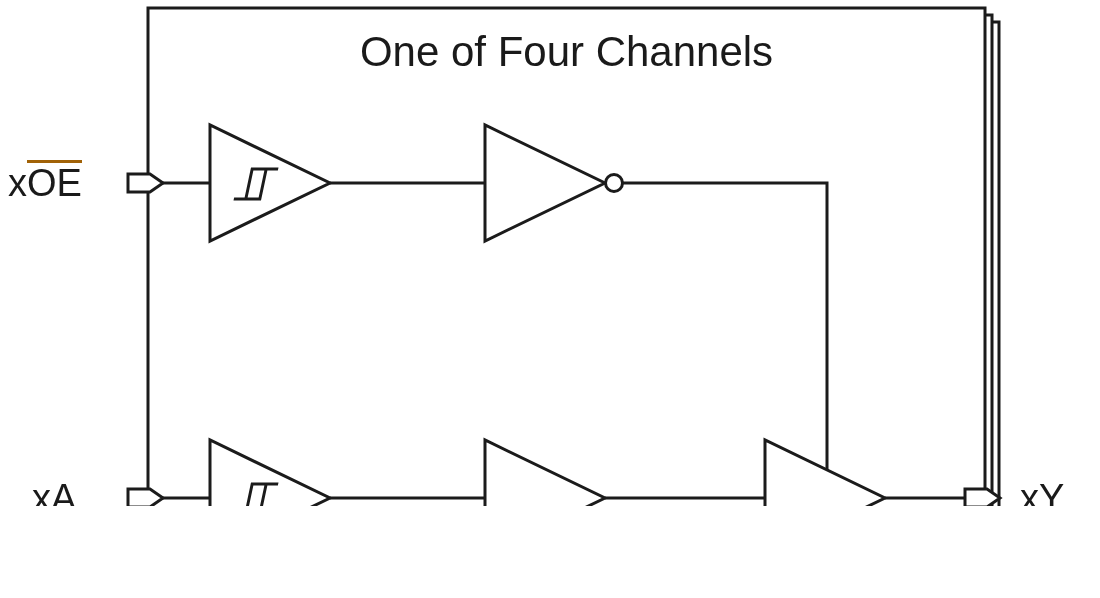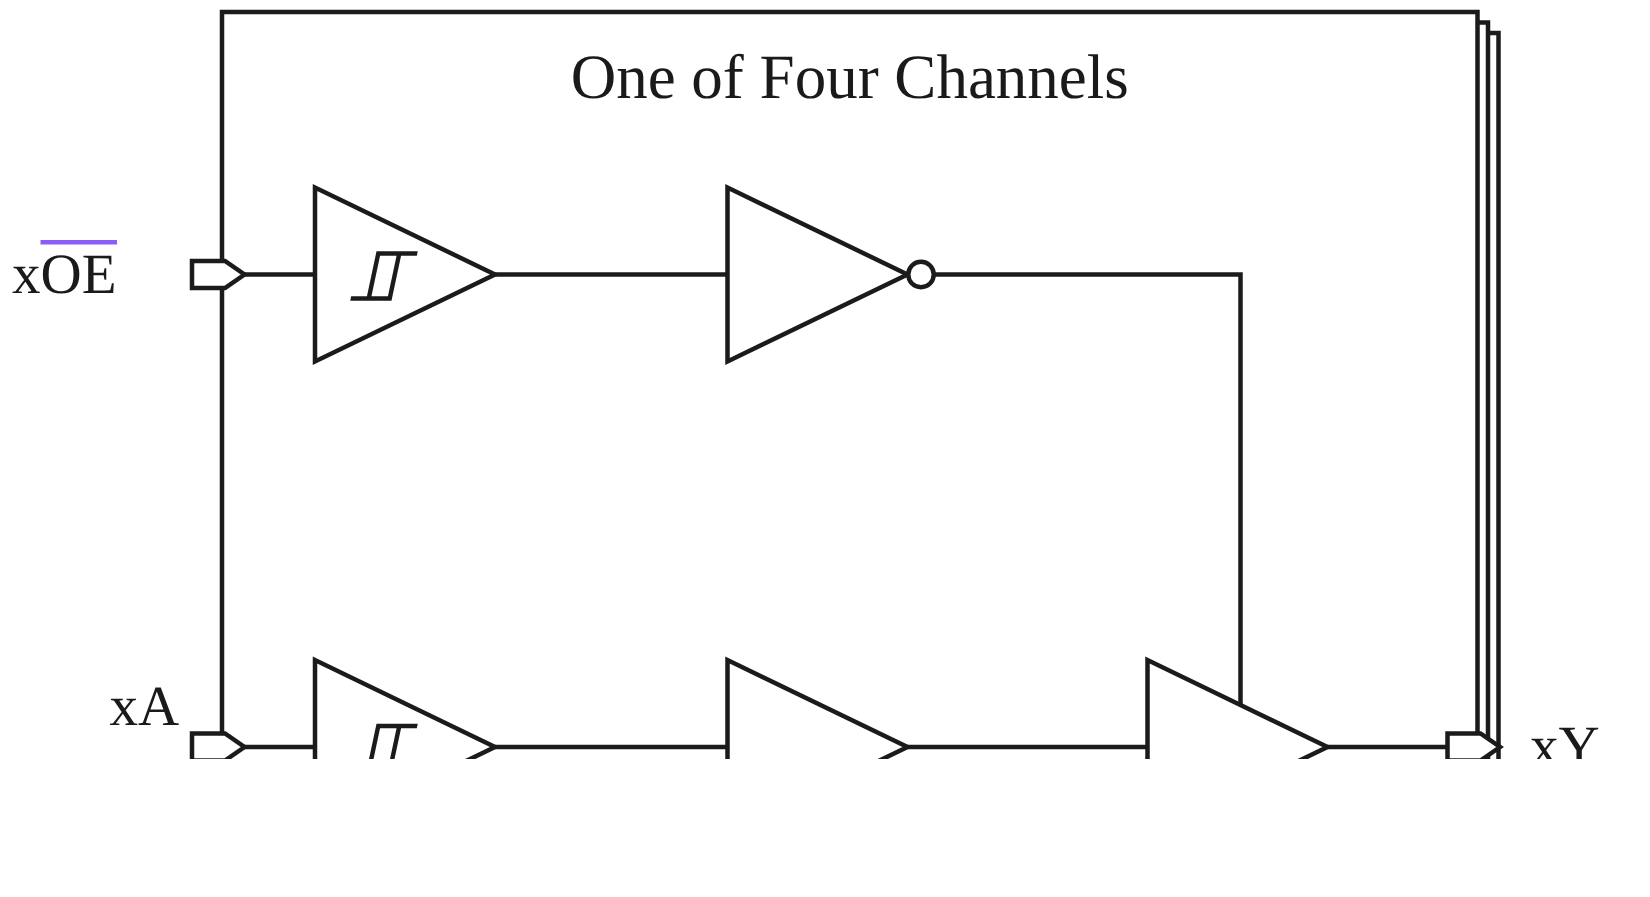--- a/index.html
+++ b/index.html
@@ -5,21 +5,21 @@
   html, body {
     margin: 0;
     padding: 0;
     background: #ffffff;
   }
   #stage {
     position: relative;
     width: 1100px;
     height: 506px;
     background: #ffffff;
-    font-family: Liberation Serif, serif;
+    font-family: Liberation Sans, sans-serif;
     color: #1a1a1a;
     overflow: hidden;
   }
   #diagram-svg {
     position: absolute;
     left: 0;
     top: 0;
     width: 1100px;
     height: 598px;
   }
@@ -43,21 +43,21 @@
   .lbl {
     position: absolute;
     font-size: 38px;
     line-height: 46px;
     color: #1a1a1a;
     white-space: nowrap;
   }
   .lbl .ol {
     display: inline-block;
     line-height: 1.08;
-    border-top: 3px solid #8b5cf6;
+    border-top: 3px solid #a16207;
     text-align: center;
   }
   #title {
     position: absolute;
     left: 148px;
     top: 28px;
     width: 837px;
     text-align: center;
     font-size: 42px;
     line-height: 48px;
@@ -95,17 +95,17 @@
     <polygon class="shape" points="765,440 765,556 885,498"></polygon>
     <line class="wire" x1="885" y1="498" x2="967" y2="498"></line>
     <path class="shape" d="M 128,489 H 150 L 163,498 L 150,507 H 128 Z"></path>
     <path class="shape" d="M 965,489 H 987 L 1000,498 L 987,507 H 965 Z"></path>
   </svg>
 
   <div id="title">One of Four Channels</div>
 
   <div class="lbl" style="left:8px; top:160px;"><span>x</span><span class="ol">OE</span></div>
 
-  <div class="lbl" style="left:32px; top:448px;margin-left:41px;">xA</div>
+  <div class="lbl" style="left:32px; top:475px;">xA</div>
 
   <div class="lbl" style="left:1020px; top:475px;">xY</div>
 
 </div>
 
 </body></html>

